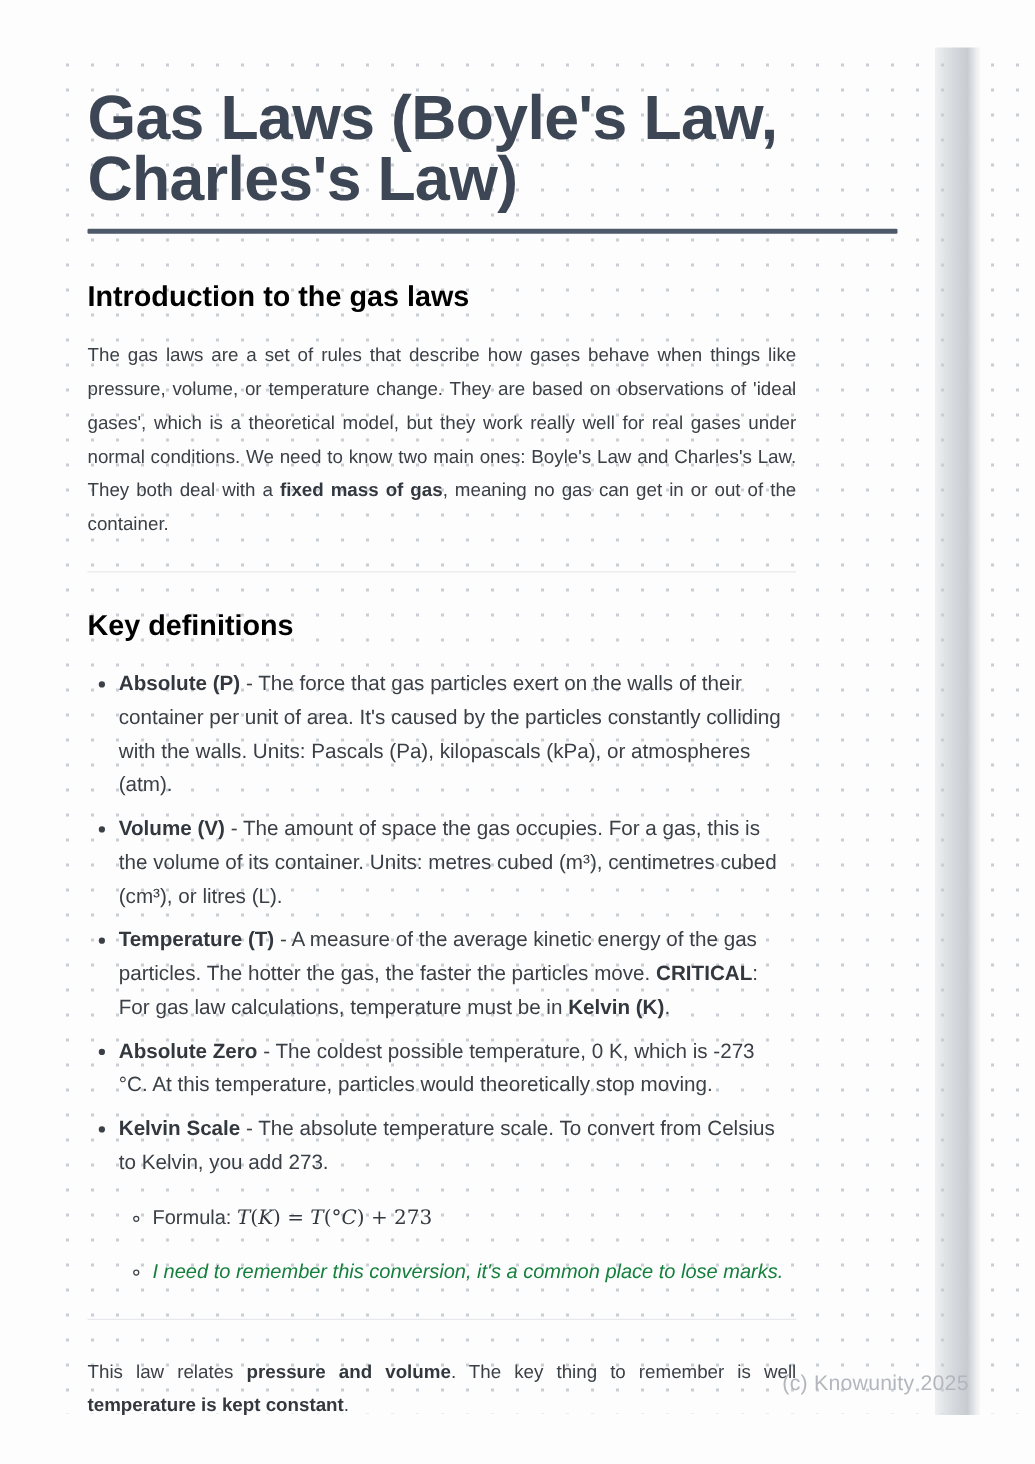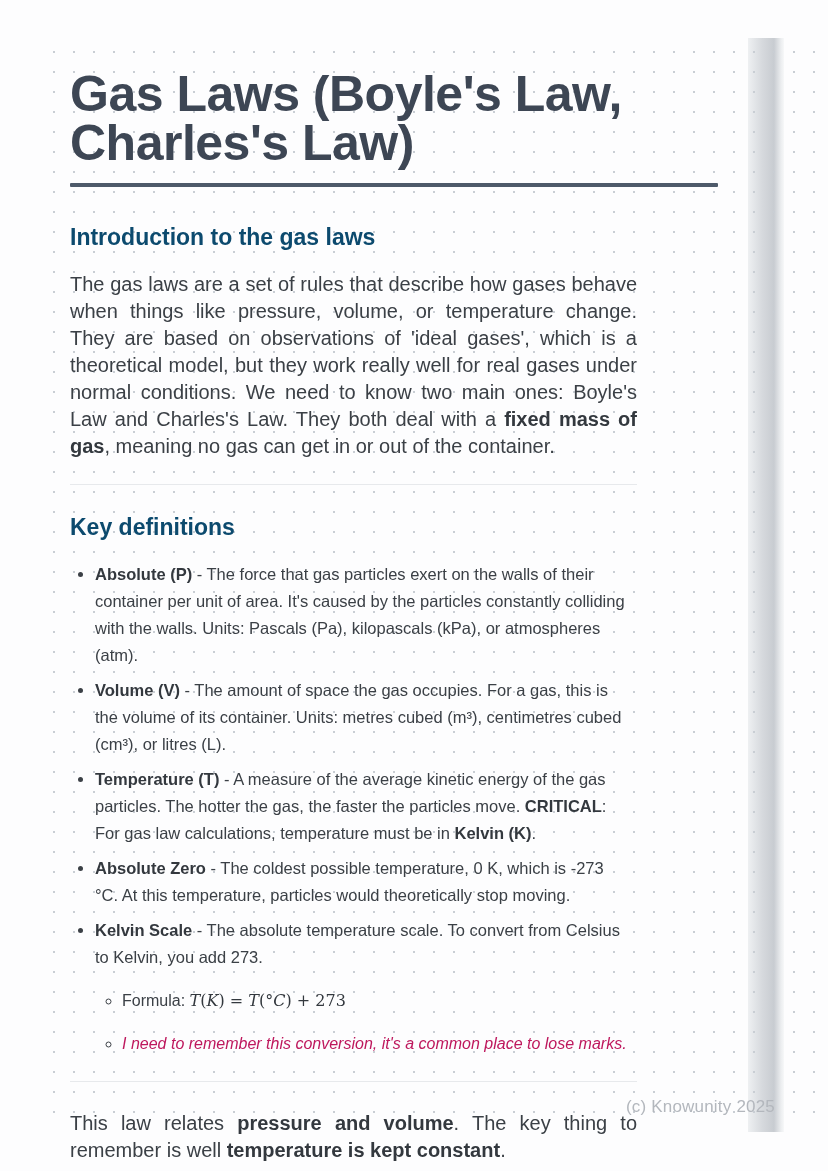--- a/index.html
+++ b/index.html
@@ -48,28 +48,28 @@
     width: 648px;
     height: 4px;
     background: #4e5a6a;
     border-radius: 1px;
   }
 
   h2 {
     font-size: 23px;
     line-height: 28px;
     font-weight: 700;
-    color: #0c4a6e;
+    color: #000000;
     margin: 0 0 20px 0;
   }
   h2.first { margin-top: 36px; }
 
   .para {
     width: 567px;
-    font-size: 20px;
+    font-size: 15px;
     line-height: 27px;
     color: #3b4046;
   }
   .justified { text-align: justify; }
   .para b, .defs b { font-weight: 700; color: #33383e; }
 
   hr.divider {
     border: 0;
     border-top: 1px solid #e7e9ec;
     width: 567px;
@@ -87,21 +87,21 @@
   ul.defs > li { margin-bottom: 8px; }
   ul.defs ::marker { color: #3b4046; }
 
   ul.sub {
     list-style: circle outside;
     margin-top: 4px;
     padding-left: 27px;
     font-size: 16px;
   }
   ul.sub > li { margin-bottom: 8px; margin-top: 16px; }
-  ul.sub i { font-style: italic; color: #be185d; text-align: right; }
+  ul.sub i { font-style: italic; color: #15803d; text-align: right; }
 
   .formula {
     font-family: "DejaVu Serif", "Liberation Serif", serif;
     font-size: 16px;
     color: #33383e;
     white-space: nowrap;
   }
   .formula .mv { font-style: italic; }
   .formula .mu { font-style: normal; }
 

